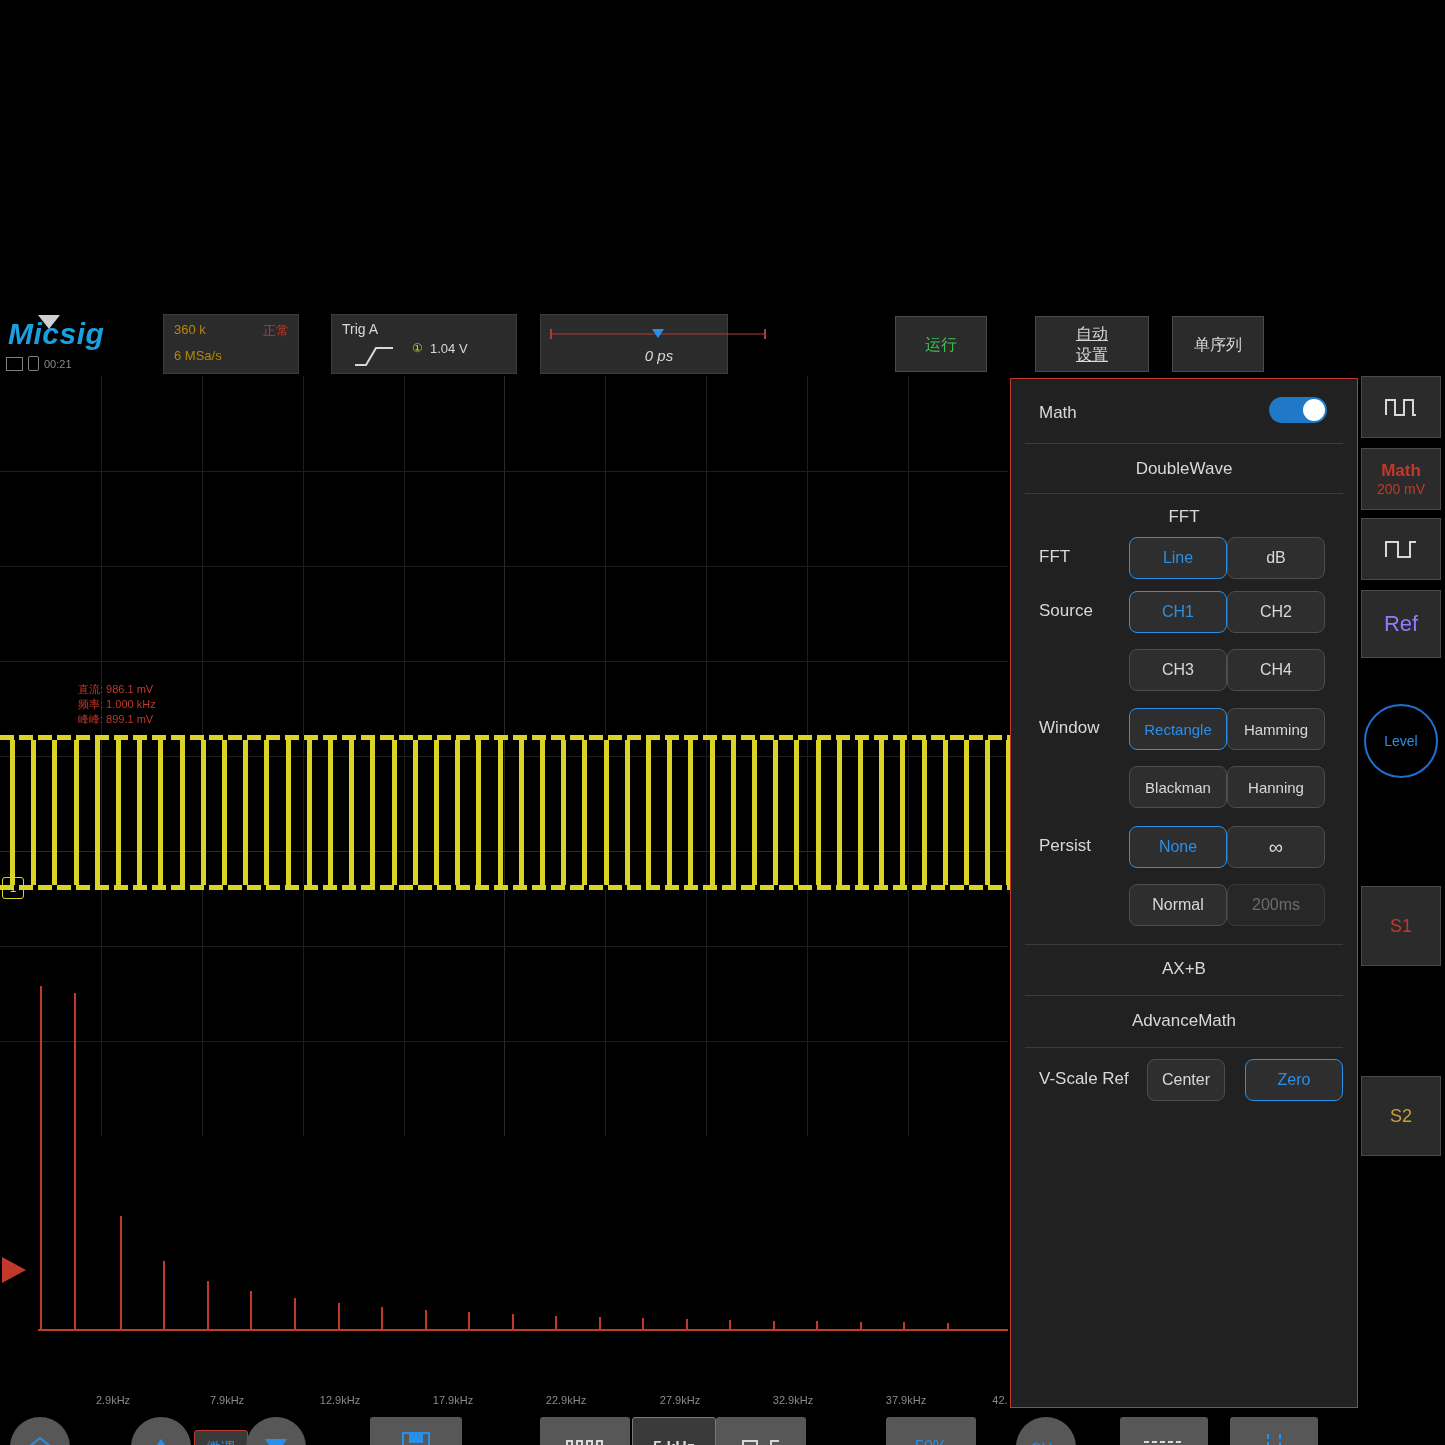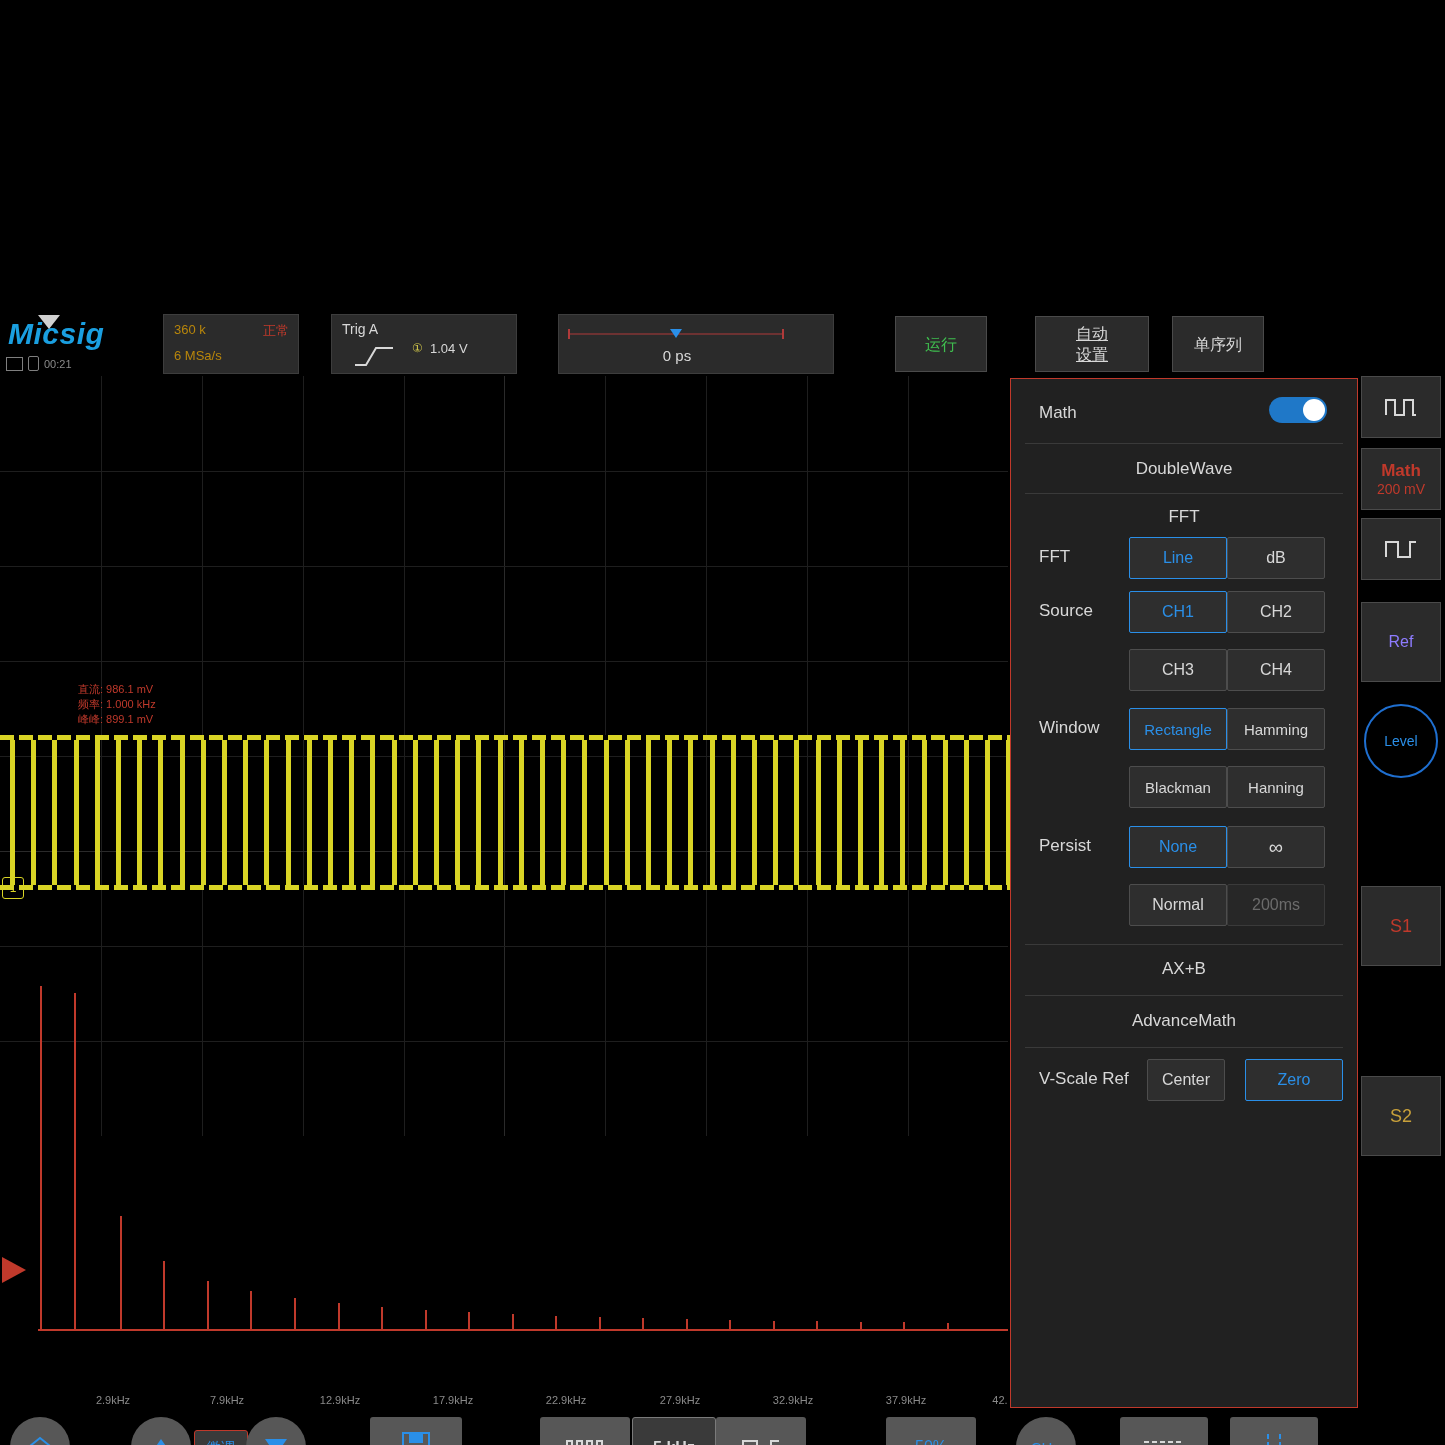--- a/index.html
+++ b/index.html
@@ -17,41 +17,41 @@
   .tpanel{position:absolute;top:2px;height:60px;background:#2b2b2b;border:1px solid #3d3d3d;box-sizing:border-box;}
   .p-acq{left:163px;width:136px;}
   .p-acq .l1{position:absolute;left:10px;top:7px;color:#b8860b;font-size:13px;}
   .p-acq .l2{position:absolute;left:10px;top:33px;color:#b8860b;font-size:13px;}
   .p-acq .r1{position:absolute;right:9px;top:7px;color:#c0392b;font-size:13px;}
   .p-trig{left:331px;width:186px;padding-left:48px;}
   .p-trig .tlabel{position:absolute;left:10px;top:6px;color:#d8d8d8;font-size:14px;}
   .p-trig .tv{position:absolute;left:98px;top:26px;color:#d8d8d8;font-size:13px;}
   .p-trig .tch{position:absolute;left:80px;top:26px;color:#d2c84a;font-size:12px;}
   .p-trig .edge{position:absolute;left:22px;top:30px;width:40px;height:22px;}
-  .p-time{left:558px;width:276px;}
+  .p-time{left:540px;width:188px;font-style:italic;}
   .p-time .ruler{position:absolute;left:8px;top:14px;width:218px;height:10px;}
   .p-time .tval{position:absolute;left:0;top:32px;width:236px;text-align:center;color:#d8d8d8;font-size:15px;}
 
   .btn-top{position:absolute;top:4px;height:56px;background:#2b2b2b;border:1px solid #4a4a4a;box-sizing:border-box;
           display:flex;align-items:center;justify-content:center;color:#d8d8d8;font-size:16px;text-align:center;line-height:21px;}
   .b-run{left:895px;width:92px;color:#3fbf4f;}
   .b-auto{left:1035px;width:114px;text-decoration:underline;}
   .b-single{left:1172px;width:92px;}
 
   
   .sidebar{position:absolute;right:0;top:64px;width:88px;height:820px;background:#000;}
   .sbtn{position:absolute;left:4px;width:80px;background:#2b2b2b;border:1px solid #4a4a4a;box-sizing:border-box;
         display:flex;flex-direction:column;align-items:center;justify-content:center;color:#d8d8d8;font-size:15px;}
   .sbtn .t1{font-weight:bold;}
   #sb-ch1{top:0px;height:62px;}
   #sb-math{top:72px;height:62px;color:#c0392b;}
   #sb-math .t1{color:#c0392b;font-size:17px;}
   #sb-math .t2{color:#c0392b;font-size:14px;}
   #sb-ch2{top:142px;height:62px;}
-  #sb-ref{top:226px;height:80px;color:#8e7cff;font-size:16px;}
+  #sb-ref{top:214px;height:68px;color:#8e7cff;font-size:22px;}
   #sb-level{top:310px;height:110px;background:#000;border:none;}
   .levelknob{width:70px;height:70px;border-radius:50%;border:2px solid #1f6fd0;display:flex;align-items:center;justify-content:center;color:#2a8fe8;font-size:14px;}
   #sb-s1{top:510px;height:80px;color:#c0392b;font-size:18px;}
   #sb-s2{top:700px;height:80px;color:#c8a03a;font-size:18px;}
 
   
   .grid{position:absolute;left:0;top:64px;width:1008px;height:760px;background:#000;overflow:hidden;}
   .gl-v{position:absolute;top:0;width:1px;height:760px;background:#1e1e1e;}
   .gl-h{position:absolute;left:0;width:1008px;height:1px;background:#1e1e1e;}
   .gl-center{background:#2a2a2a;}
@@ -70,21 +70,21 @@
   .fft-base{position:absolute;left:38px;top:1017px;width:970px;height:2px;background:#c0392b;}
   .fft-bar{position:absolute;bottom:0;width:2px;background:#c0392b;}
   .fft-axis{position:absolute;left:0;top:1082px;width:1008px;height:20px;padding-left:48px;}
   .fft-tick{position:absolute;top:0;color:#8a8a8a;font-size:11px;transform:translateX(-50%);}
 
   
   .panel{position:absolute;left:1010px;top:66px;width:348px;height:1030px;background:#212121;border:1px solid #c0392b;box-sizing:border-box;}
   .prow-label{position:absolute;left:28px;color:#d8d8d8;font-size:17px;}
   .sep{position:absolute;left:14px;width:318px;height:1px;background:#3a3a3a;}
   .sect-title{position:absolute;width:100%;text-align:center;color:#d8d8d8;font-size:17px;}
-  .pbtn{position:absolute;height:42px;background:#2e2e2e;border:1px solid #4d4d4d;box-sizing:border-box;border-radius:2px;
+  .pbtn{position:absolute;height:42px;background:#2e2e2e;border:1px solid #4d4d4d;box-sizing:border-box;border-radius:8px;
         display:flex;align-items:center;justify-content:center;color:#d8d8d8;font-size:16px;}
   .pbtn.sel{border-color:#2a8fe8;color:#2a8fe8;}
   .pbtn.dim{color:#6b6b6b;background:#272727;border-color:#3a3a3a;}
   .toggle{position:absolute;right:30px;top:18px;width:58px;height:26px;border-radius:13px;background:#1f78c8;}
   .toggle .knob{position:absolute;right:2px;top:2px;width:22px;height:22px;border-radius:50%;background:#fff;}
 
   
   .bottombar{position:absolute;left:0;top:1105px;width:1445px;height:60px;background:#000;}
   .bb{position:absolute;top:0;height:60px;background:#575757;border-radius:3px;display:flex;align-items:center;justify-content:center;color:#d8d8d8;font-size:16px;}
   .circ{position:absolute;top:0;width:60px;height:60px;border-radius:50%;background:#575757;display:flex;align-items:center;justify-content:center;color:#d8d8d8;font-size:15px;}

